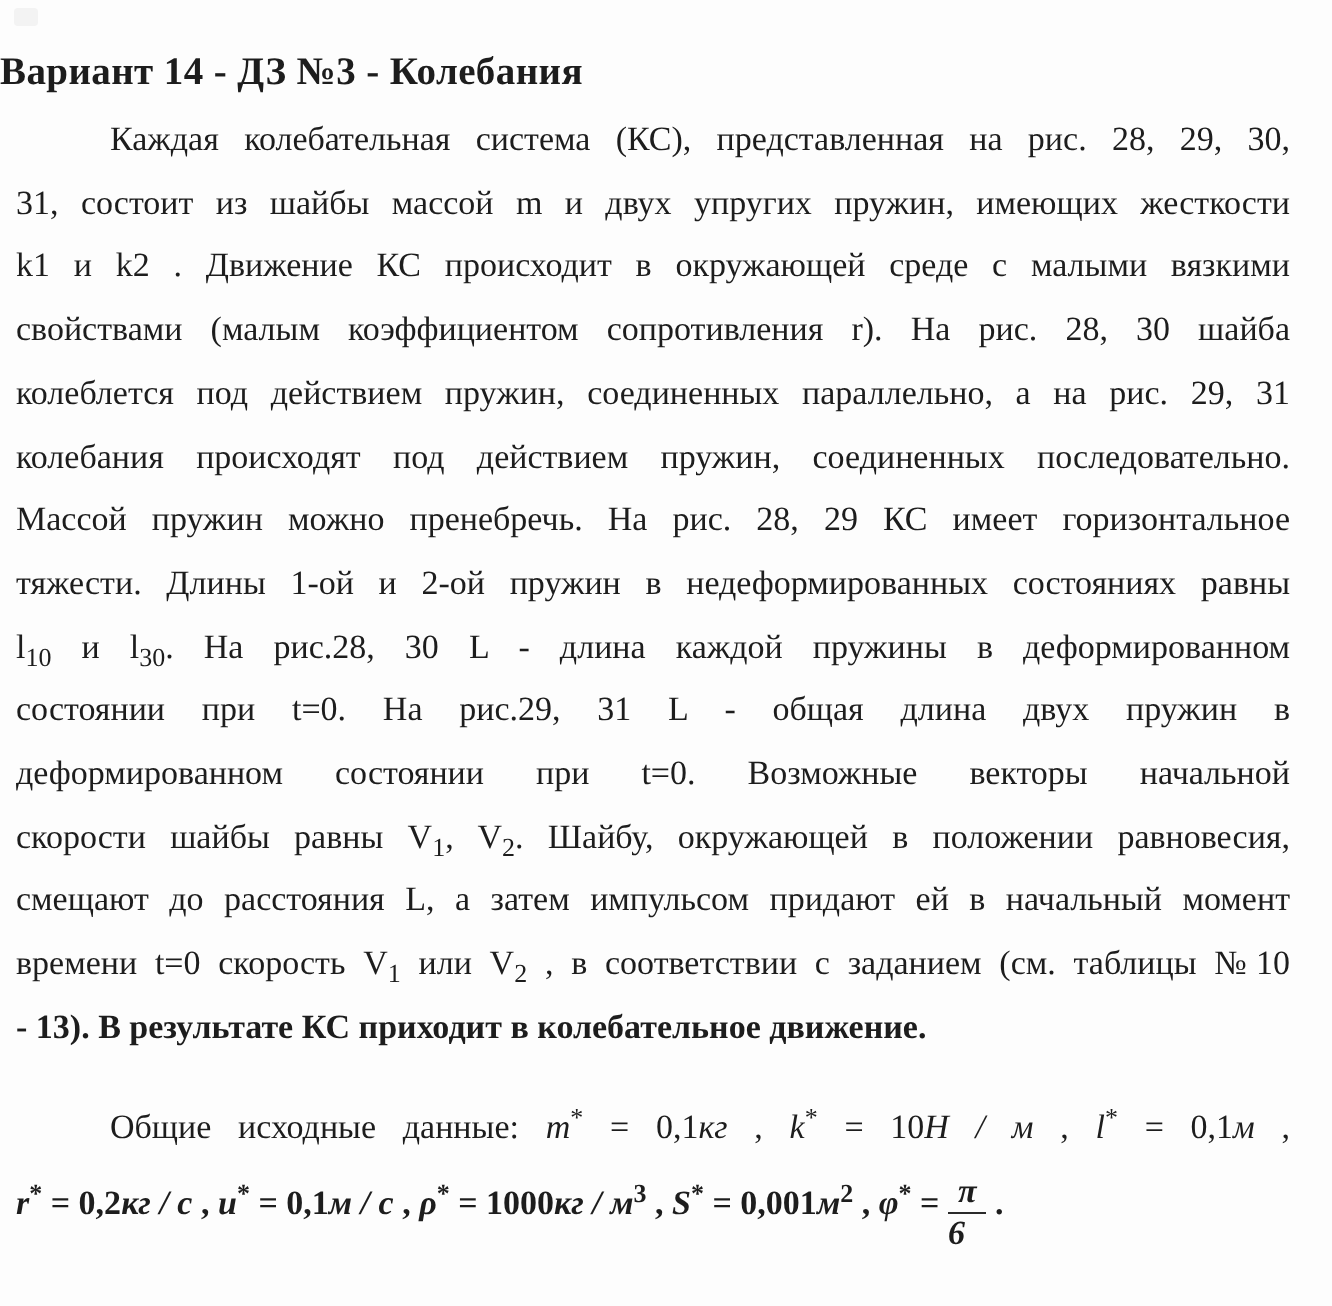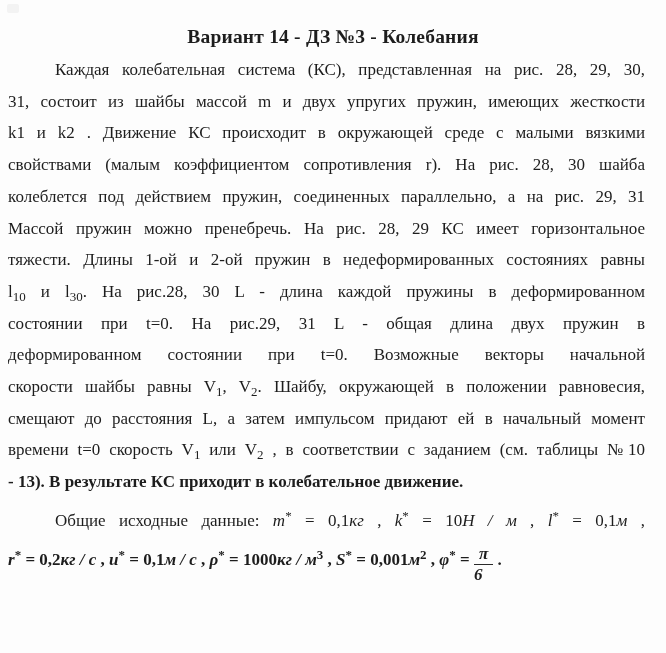--- a/index.html
+++ b/index.html
@@ -11,29 +11,28 @@
     color:#1d1d1d;
     overflow:hidden;
     box-sizing:border-box;
   }
   .scan-artifact {
     position:absolute; left:7px; top:4px; width:12px; height:9px;
     background:#f3f3f3; border-radius:2px;
   }
   .doc-title {
     padding-top:25px;
-    text-align:center;
     font-weight:bold;
     font-size:19.5px;
     line-height:23px;
     letter-spacing:0.2px;
   }
   .content { margin:6px 21px 0 8px; }
   .para { margin:0; }
-  .para-given { margin-top:7px; }
+  .para-given { margin-top:18px; }
   .line {
     font-size:17px;
     line-height:31.7px;
     text-align:justify;
     text-align-last:justify;
     white-space:normal;
   }
   .line.no-justify { text-align-last:left;font-weight:bold; }
   .line.indent { text-indent:47px; }
   .line.tall { line-height:46px; }
@@ -62,20 +61,21 @@
 <div class="page">
   <div class="scan-artifact"></div>
   <div class="doc-title">Вариант 14 - ДЗ №3 - Колебания</div>
   <div class="content">
     <div class="para">
         <div class="line indent"><span>Каждая колебательная система (КС), представленная на рис. 28, 29, 30,</span></div>
         <div class="line"><span>31, состоит из шайбы массой m и двух упругих пружин, имеющих жесткости</span></div>
         <div class="line"><span>k1 и k2 . Движение КС происходит в окружающей среде с малыми вязкими</span></div>
         <div class="line"><span>свойствами (малым коэффициентом сопротивления r). На рис. 28, 30 шайба</span></div>
         <div class="line"><span>колеблется под действием пружин, соединенных параллельно, а на рис. 29, 31</span></div>
+        <div class="line"><span>колебания происходят под действием пружин, соединенных последовательно.</span></div>
         <div class="line"><span>Массой пружин можно пренебречь. На рис. 28, 29 КС имеет горизонтальное</span></div>
         <div class="line"><span>тяжести. Длины 1-ой и 2-ой пружин в недеформированных состояниях равны</span></div>
         <div class="line"><span>l</span><sub>10</sub><span> и l</span><sub>30</sub><span>. На рис.28, 30 L - длина каждой пружины в деформированном</span></div>
         <div class="line"><span>состоянии при t=0. На рис.29, 31 L - общая длина двух пружин в</span></div>
         <div class="line"><span>деформированном состоянии при t=0. Возможные векторы начальной</span></div>
         <div class="line"><span>скорости шайбы равны V</span><sub>1</sub><span>, V</span><sub>2</sub><span>. Шайбу, окружающей в положении равновесия,</span></div>
         <div class="line"><span>смещают до расстояния L, а затем импульсом придают ей в начальный момент</span></div>
         <div class="line"><span>времени t=0 скорость V</span><sub>1</sub><span> или V</span><sub>2</sub><span> , в соответствии с заданием (см. таблицы №10</span></div>
         <div class="line no-justify"><span>- 13). В результате КС приходит в колебательное движение.</span></div>
       </div>

